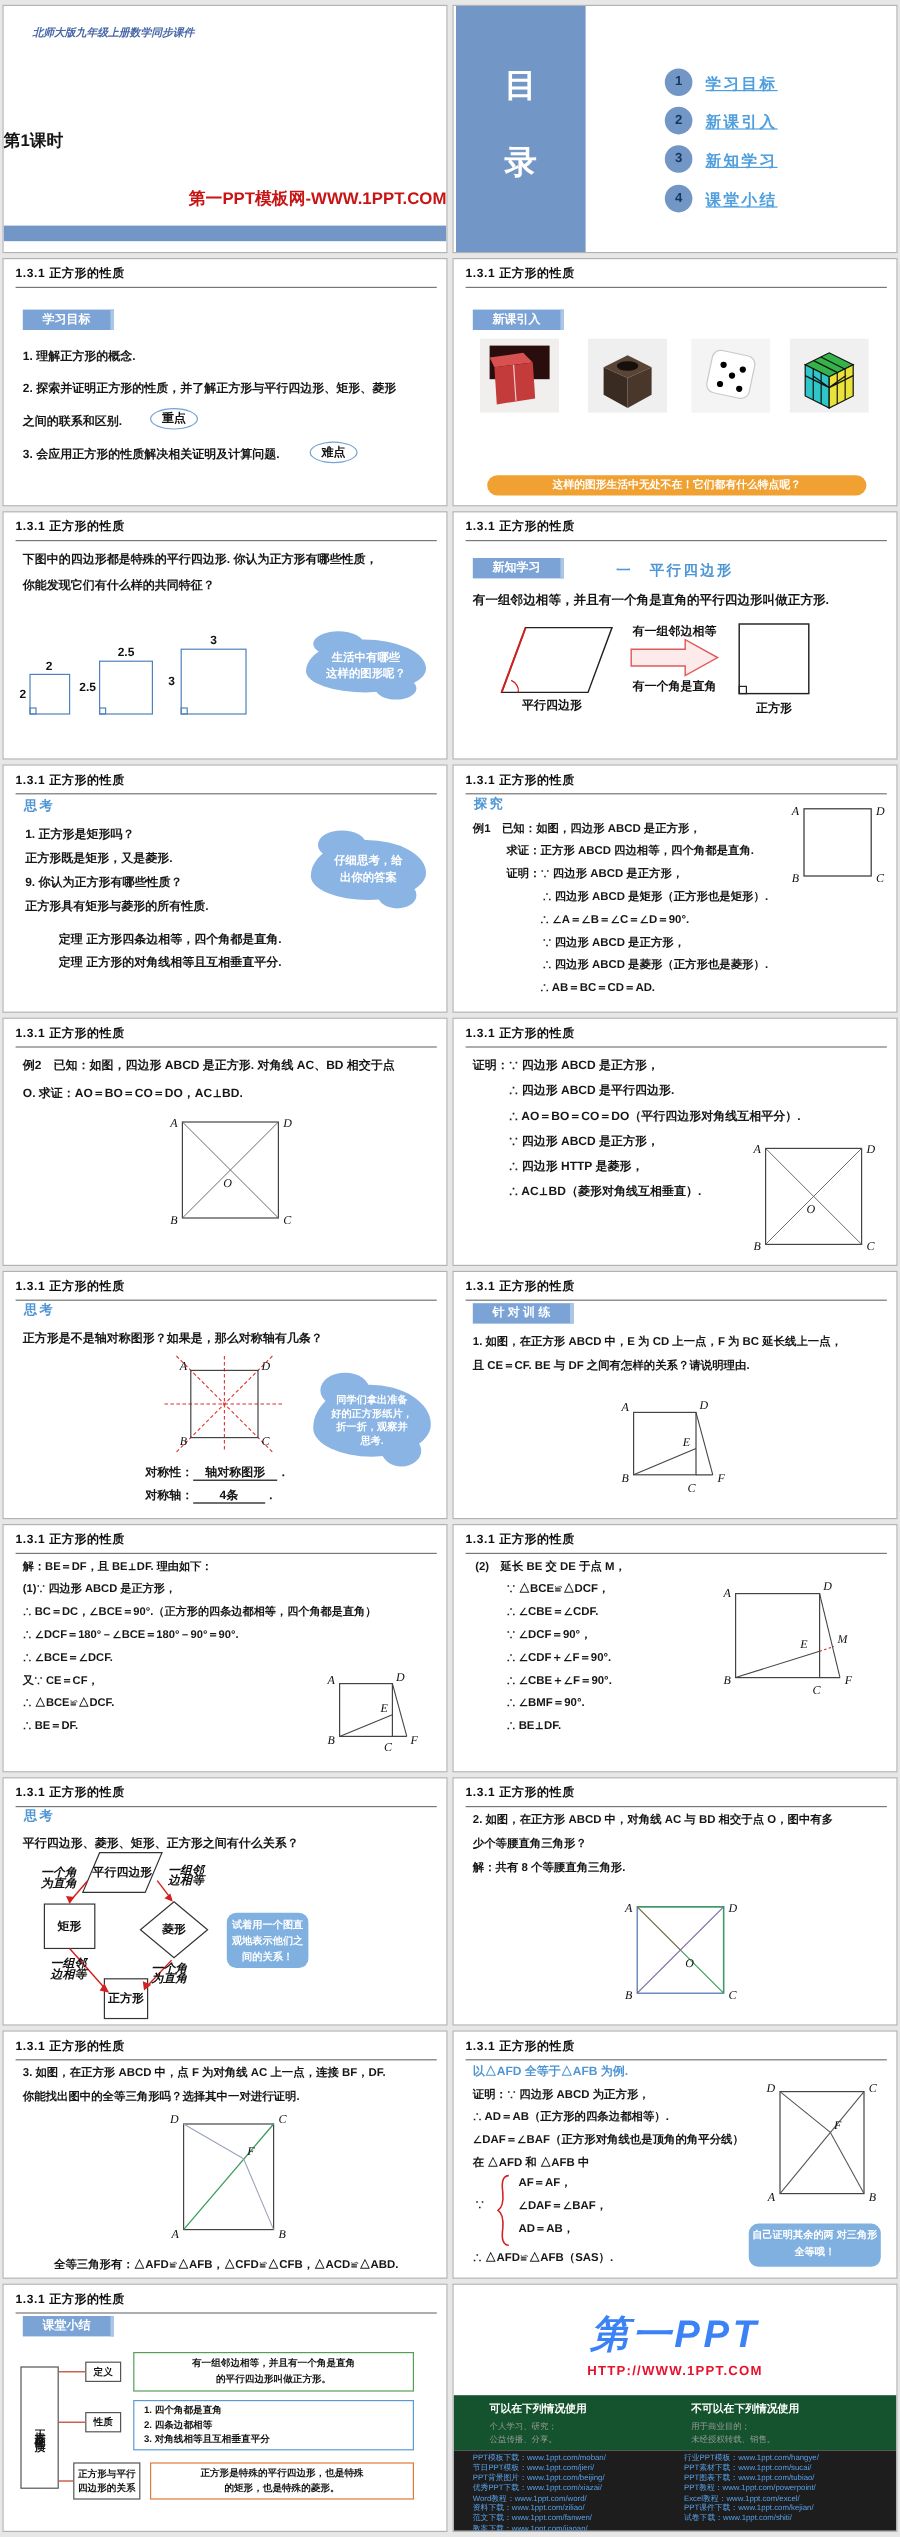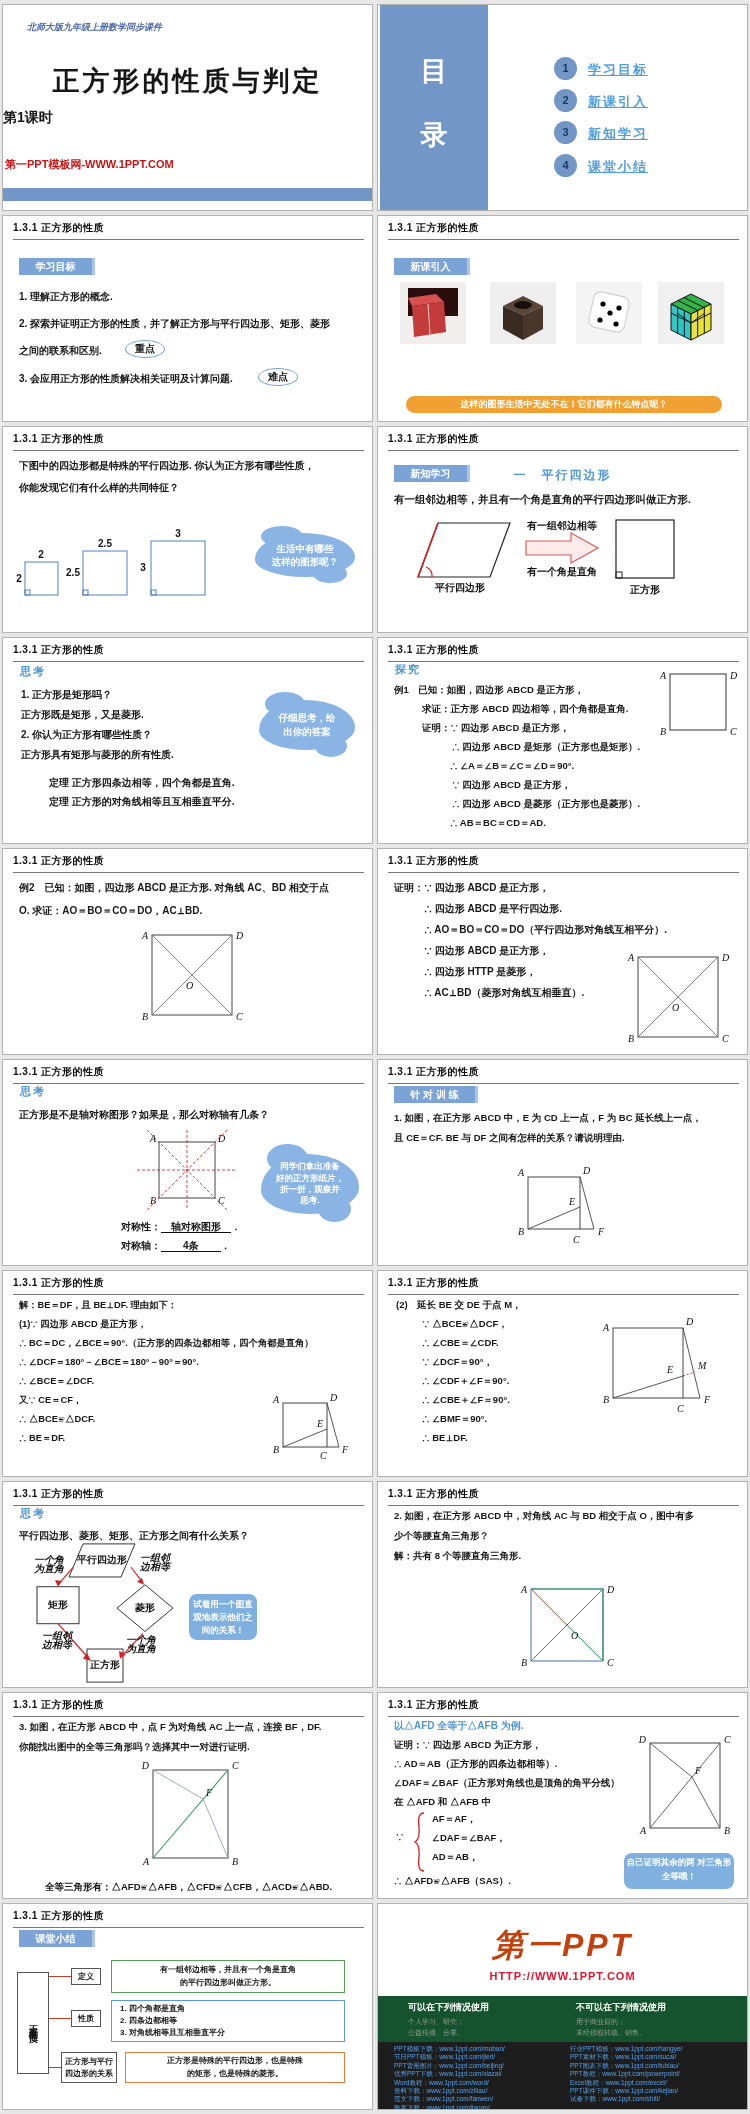--- a/index.html
+++ b/index.html
@@ -35,23 +35,22 @@
   .lnk{color:#56a0e8;font-size:6.5px;line-height:8.4px;display:block;white-space:nowrap;cursor:pointer}
 </style>
 </head>
 <body>
 
 <div class="grid">
 
   <div class="cell">
       <div class="slide">
     <div class="tl" style="left:24px;top:16px;font-size:9px;color:#4a68a8;font-family:'Liberation Serif',serif;font-style:italic">北师大版九年级上册数学同步课件</div>
-    <div class="tl" style="left:0;right:0;top:58px;text-align:center;font-size:27px;letter-spacing:3px">正方形的性质与判定</div>
     <div class="tl" style="left:0;right:0;top:104px;text-align:left;font-size:14px">第1课时</div>
-    <div class="tl" style="left:2px;right:0;top:152px;text-align:left;font-size:11px;color:#c81414">第一PPT模板网-WWW.1PPT.COM</div>
+    <div class="tl" style="left:15px;right:0;top:152px;text-align:right;font-size:14px;color:#c81414">第一PPT模板网-WWW.1PPT.COM</div>
     <div style="position:absolute;left:0;right:0;top:183px;height:13px;background:#7296c5"></div>
   </div>
     </div>
 
   <div class="cell">
       <div class="slide">
     <div style="position:absolute;left:2px;top:0;bottom:0;width:108px;background:#7296c5">
       <div class="tl" style="left:0;right:0;top:48px;text-align:center;font-size:27px;color:#fff">目</div>
       <div class="tl" style="left:0;right:0;top:112px;text-align:center;font-size:27px;color:#fff">录</div>
     </div>
@@ -165,21 +164,21 @@
     </svg>
   </div>
     </div>
 
   <div class="cell">
       <div class="slide">
     <div class="hdr">1.3.1 正方形的性质</div>
     <div class="bluetxt" style="left:17px;top:26px">思考</div>
     <div class="tl" style="left:18px;top:50px;font-size:10px">1.  正方形是矩形吗？</div>
     <div class="tl" style="left:18px;top:70px;font-size:10px">正方形既是矩形，又是菱形.</div>
-    <div class="tl" style="left:18px;top:90px;font-size:10px">2.  你认为正方形有哪些性质？</div>
+    <div class="tl" style="left:18px;top:90px;font-size:10px">9.  你认为正方形有哪些性质？</div>
     <div class="tl" style="left:18px;top:110px;font-size:10px">正方形具有矩形与菱形的所有性质.</div>
     <div class="tl" style="left:46px;top:138px;font-size:10px">定理  正方形四条边相等，四个角都是直角.</div>
     <div class="tl" style="left:46px;top:157px;font-size:10px">定理  正方形的对角线相等且互相垂直平分.</div>
     <div class="cloud" style="left:256px;top:62px;width:96px;height:50px;font-size:9.5px;line-height:1.5">
       <span>仔细思考，给</span>
       <span>出你的答案</span>
     </div>
   </div>
     </div>
 
@@ -500,21 +499,21 @@
     </div>
     <div class="mbox" style="left:122px;top:148px;width:220px;height:31px;border-color:#e07b39;line-height:1.55">
       <span>正方形是特殊的平行四边形，也是特殊</span>
       <span>的矩形，也是特殊的菱形。</span>
     </div>
   </div>
     </div>
 
   <div class="cell">
       <div class="slide">
-    <div class="tl" style="left:0;right:0;top:20px;text-align:center;font-size:32px;font-weight:800;font-style:italic;color:#c2410c;letter-spacing:3px">第一PPT</div>
+    <div class="tl" style="left:0;right:0;top:20px;text-align:center;font-size:32px;font-weight:800;font-style:italic;color:#3b82f6;letter-spacing:3px">第一PPT</div>
     <div class="tl" style="left:0;right:0;top:66px;text-align:center;font-size:11px;color:#e8112d;letter-spacing:1px">HTTP://WWW.1PPT.COM</div>
     <div style="position:absolute;left:0;right:0;top:92px;height:46px;background:#14532d">
       <div class="tl" style="left:30px;top:5px;font-size:9px;color:#fff">可以在下列情况使用</div>
       <div class="tl" style="left:30px;top:21px;font-size:7px;color:#9a9a9a;font-weight:400">个人学习、研究；</div>
       <div class="tl" style="left:30px;top:32px;font-size:7px;color:#9a9a9a;font-weight:400">公益传播、分享。</div>
       <div class="tl" style="left:198px;top:5px;font-size:9px;color:#fff">不可以在下列情况使用</div>
       <div class="tl" style="left:198px;top:21px;font-size:7px;color:#9a9a9a;font-weight:400">用于商业目的；</div>
       <div class="tl" style="left:198px;top:32px;font-size:7px;color:#9a9a9a;font-weight:400">未经授权转载、销售。</div>
     </div>
     <div style="position:absolute;left:0;right:0;top:138px;bottom:0;background:#1d1d1d;padding:3px 0 0 16px">

